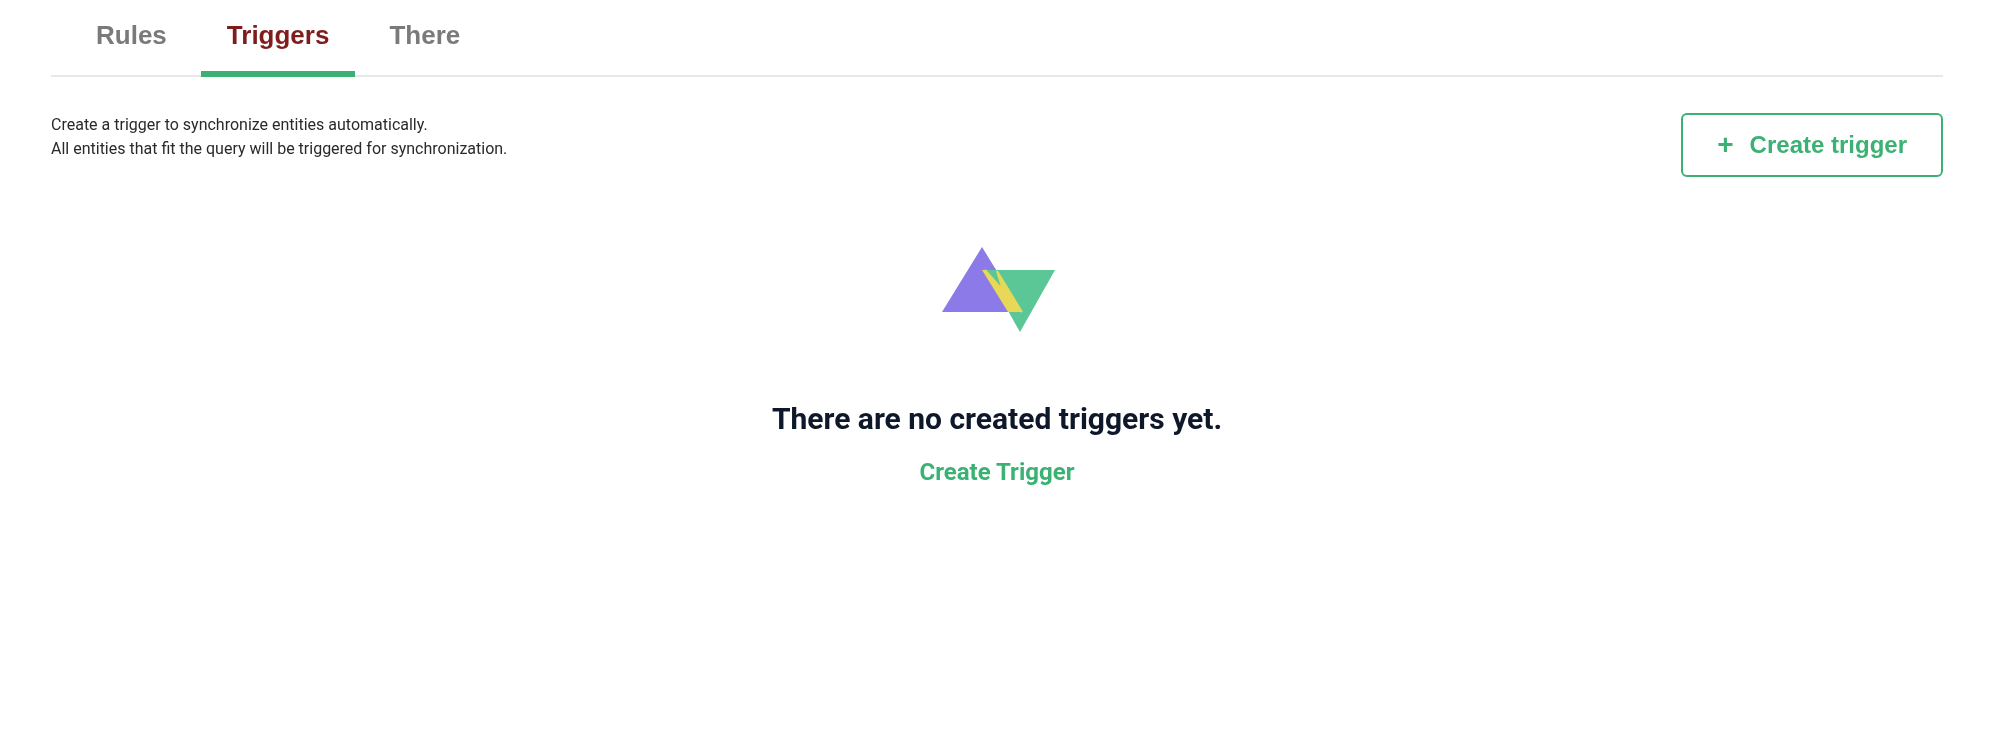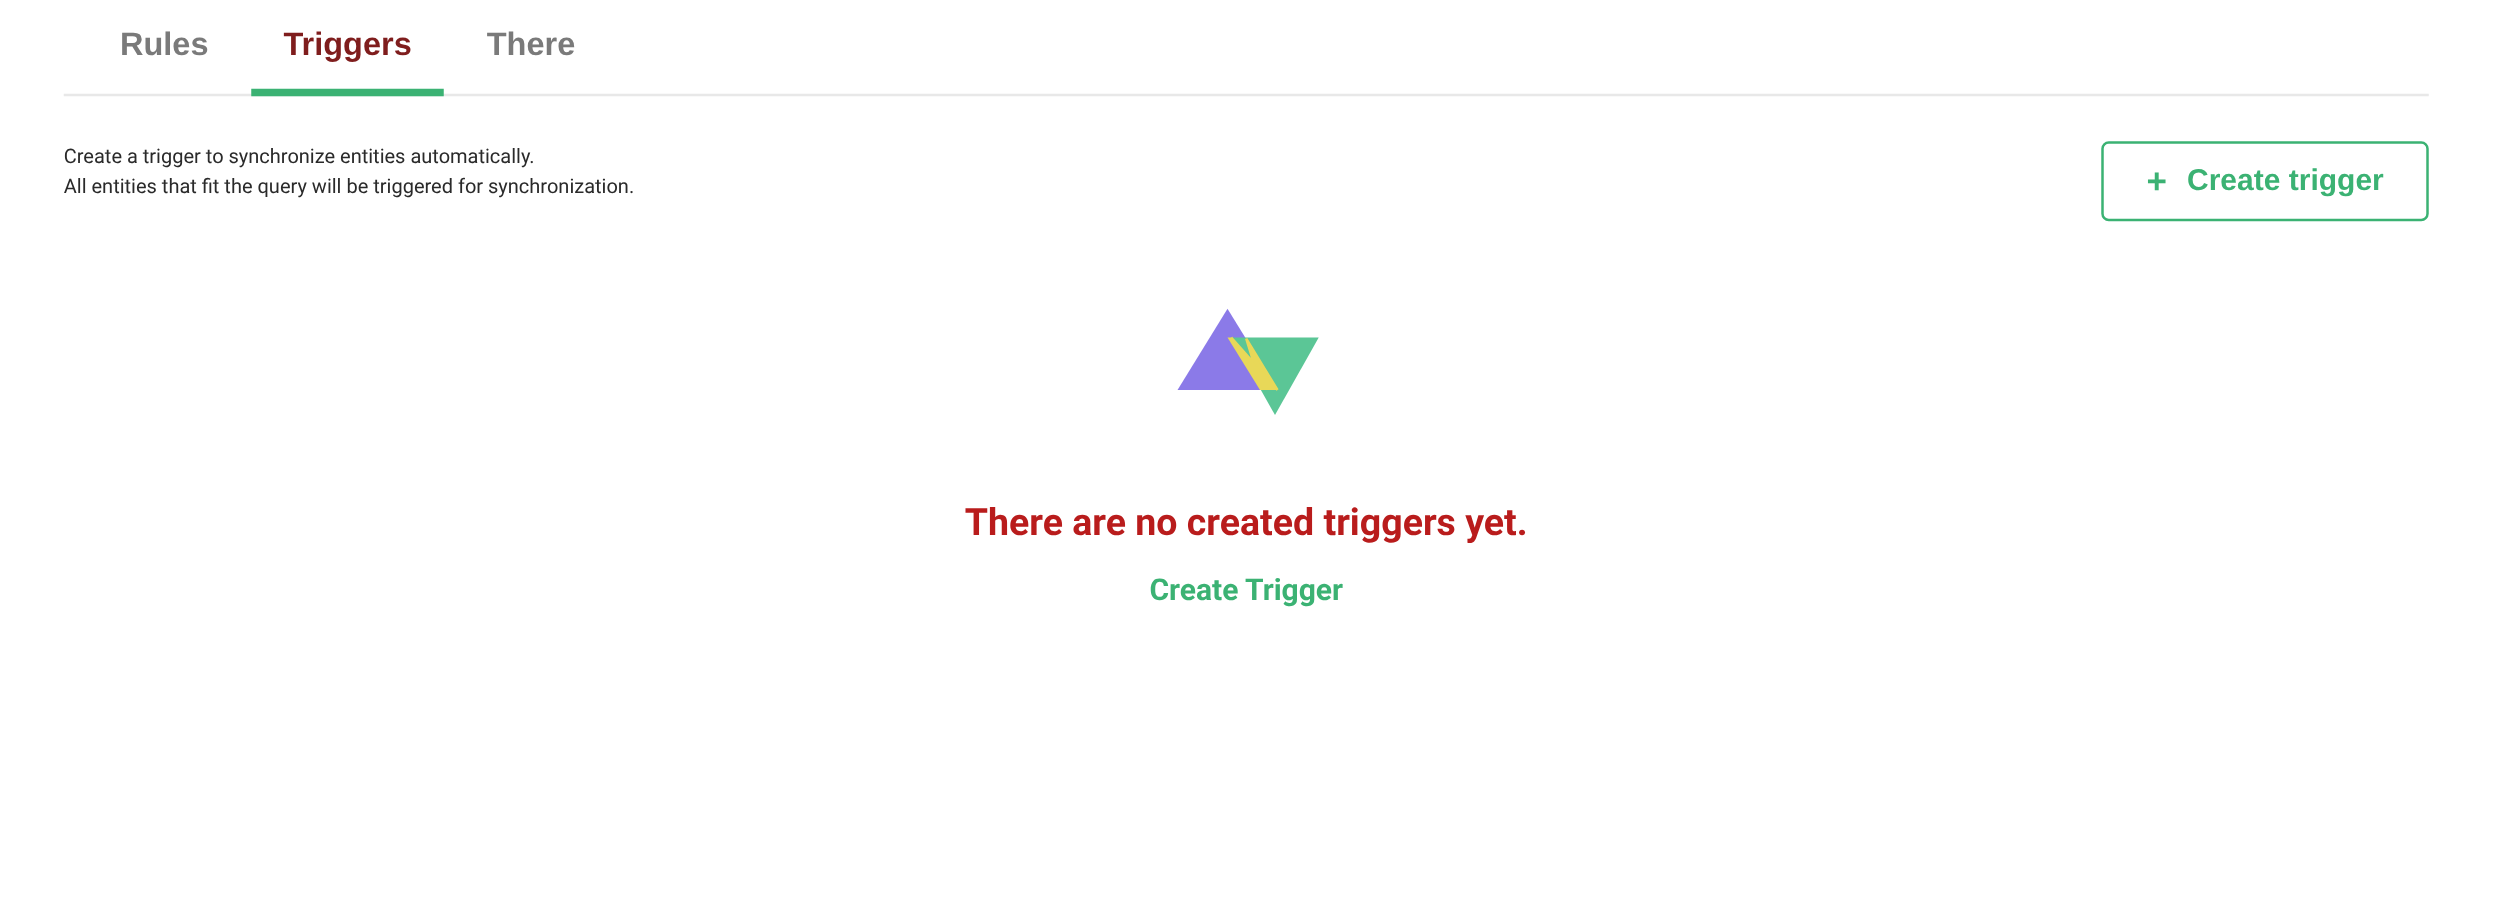--- a/index.html
+++ b/index.html
@@ -82,21 +82,21 @@
       flex-direction: column;
       align-items: center;
       margin-top: 60px;
     }
     .empty-icon {
       margin-bottom: 60px;
     }
     .empty-title {
       font-size: 30px;
       font-weight: 700;
-      color: #b91c1c;
+      color: #0f172a;
       margin-bottom: 22px;
     }
     .empty-link {
       font-size: 24px;
       font-weight: 700;
       color: #3bb273;
       cursor: pointer;
       text-decoration: none;
     }
   </style>

